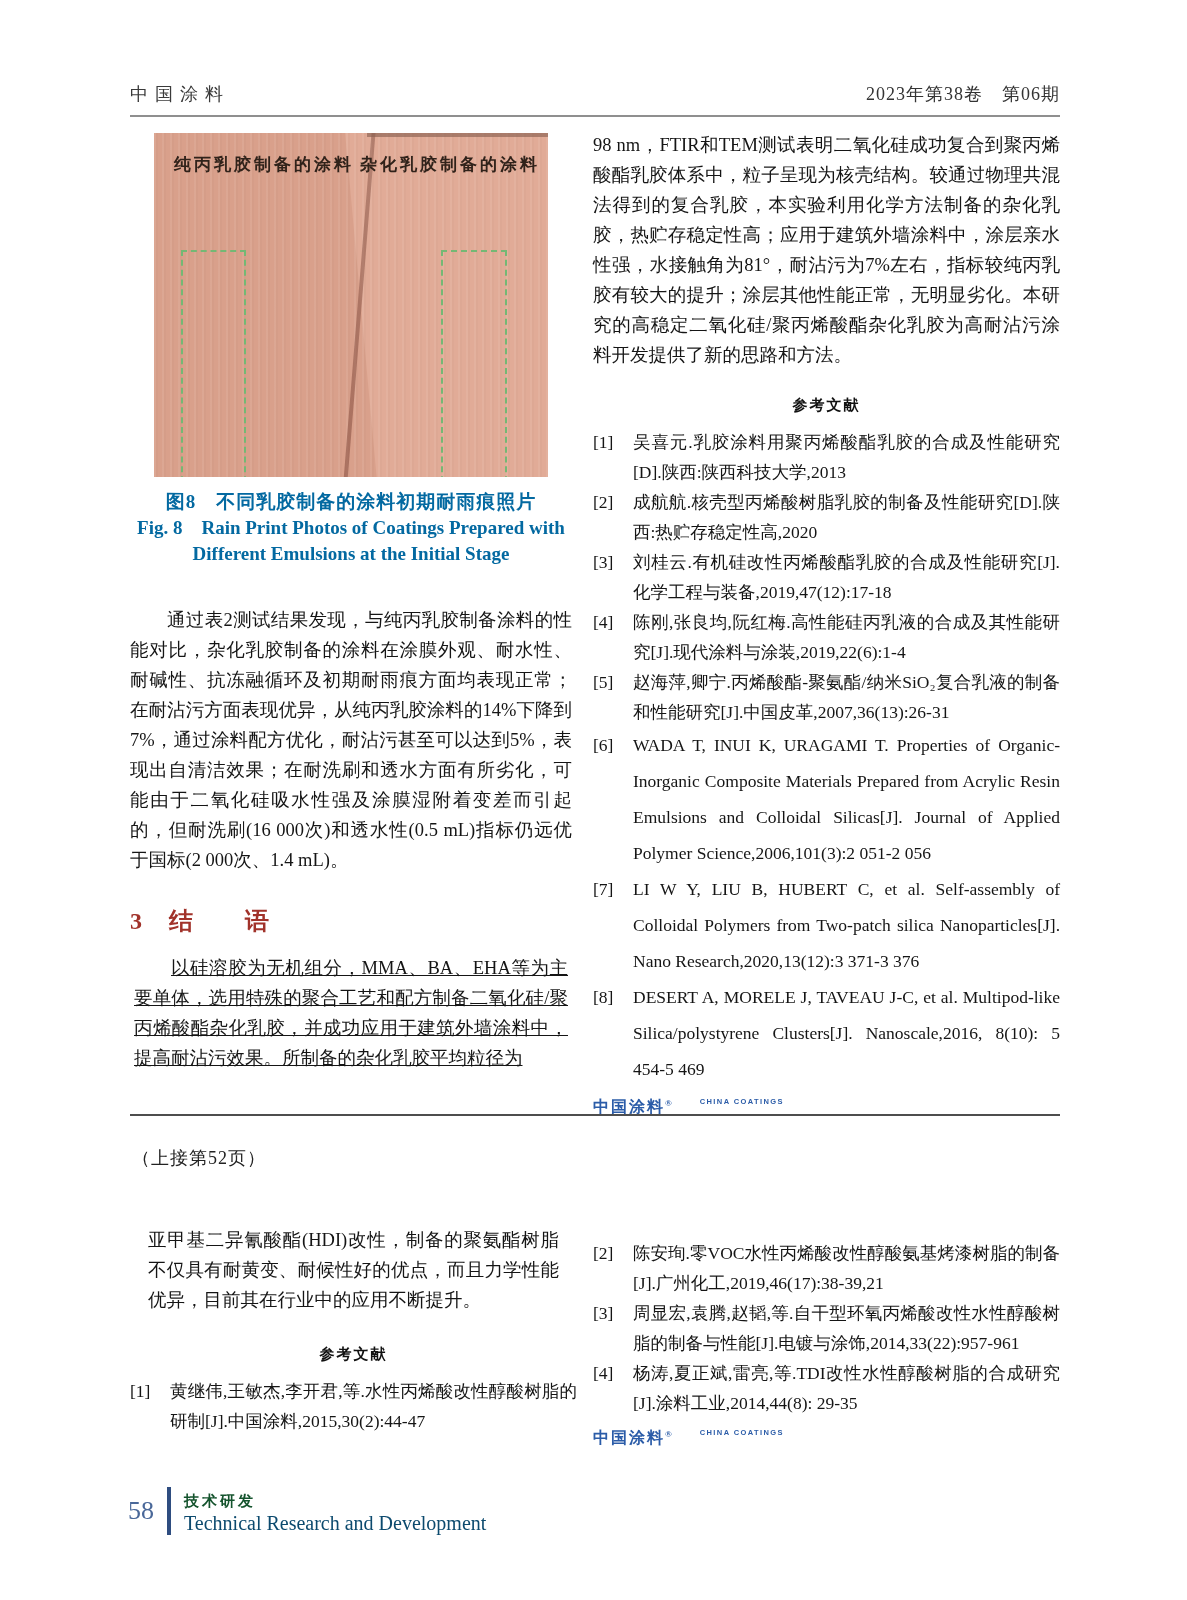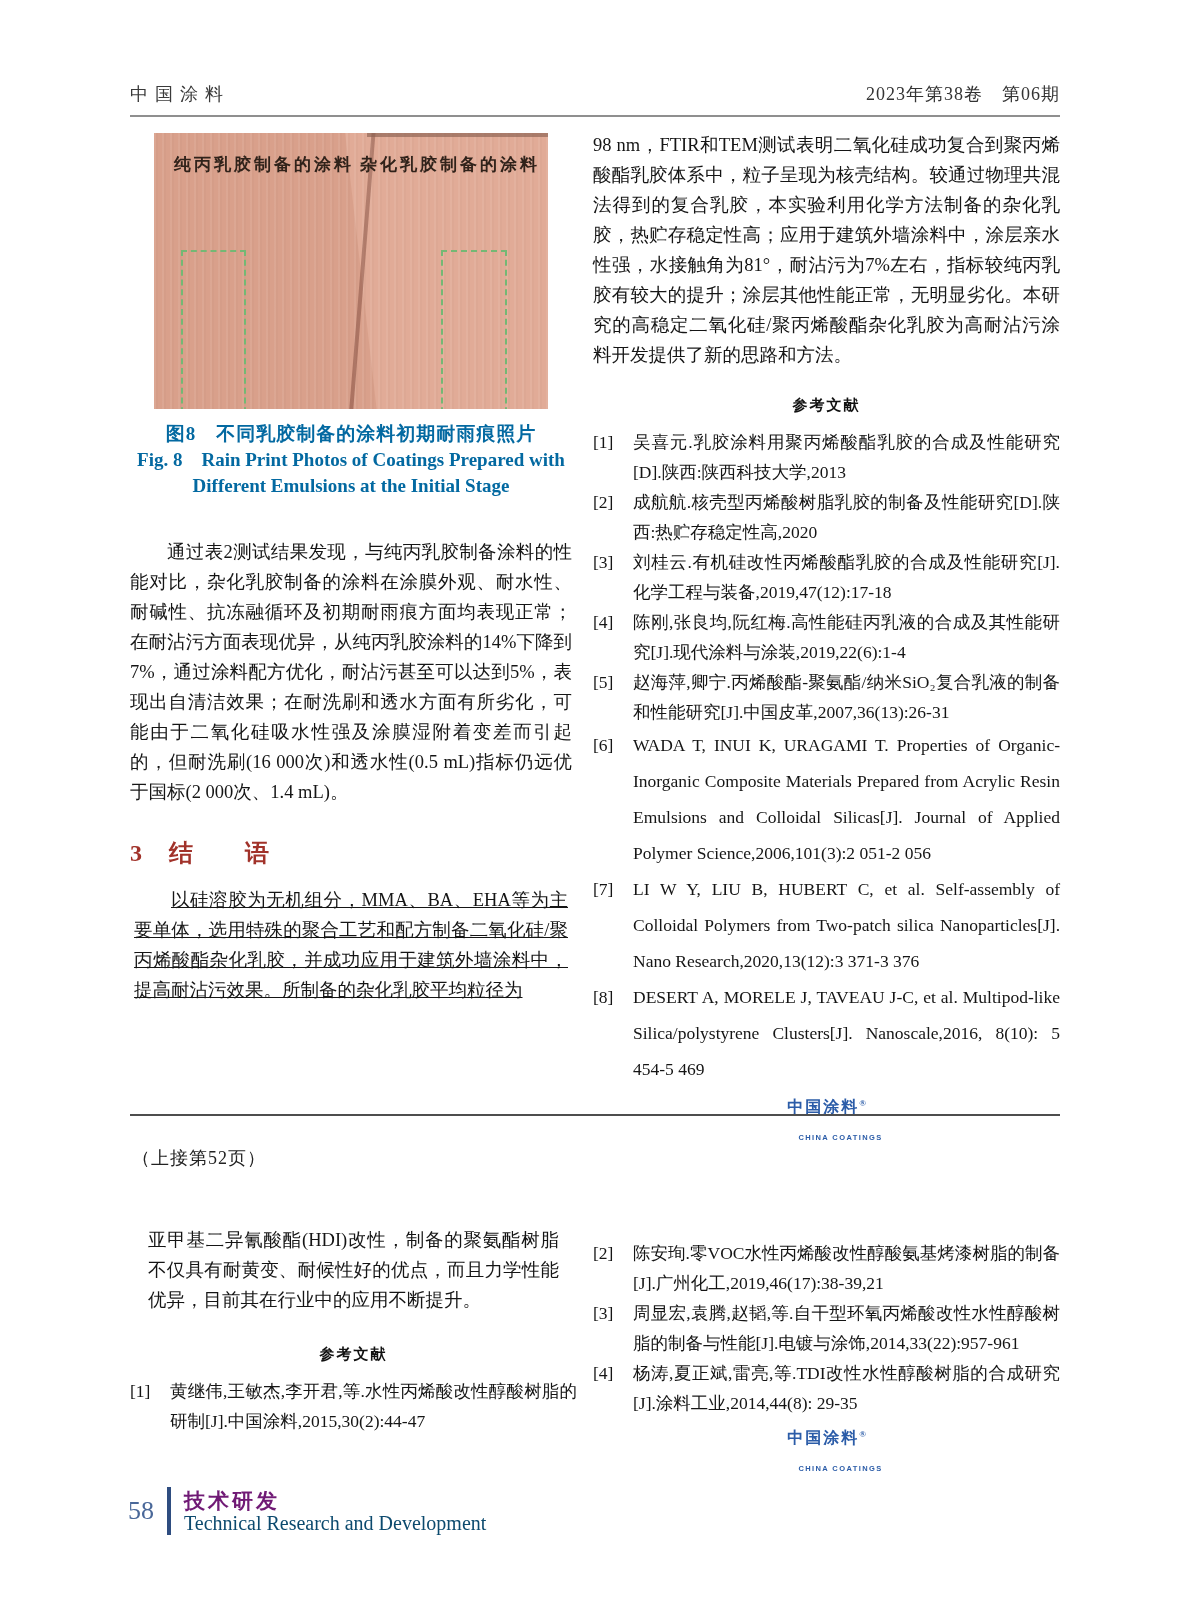--- a/index.html
+++ b/index.html
@@ -22,21 +22,21 @@
   .issue-info{letter-spacing:1px;color:#333;}
   
   .col-left{position:absolute;top:133px;left:130px;width:442px;}
   .col-right{position:absolute;top:130px;left:593px;width:467px;}
   .body-par{
     font-size:18.5px;line-height:30px;text-align:justify;color:#151515;
   }
   .indent{text-indent:2em;}
   
   .figure{
-    position:relative;margin-left:24px;width:394px;height:276px;
+    position:relative;margin-left:24px;width:394px;height:344px;
     background:#d9a08b;overflow:hidden;
   }
   .figure .texture{
     position:absolute;inset:0;
     background:repeating-linear-gradient(90deg,rgba(255,255,255,0.07) 0 2px,rgba(0,0,0,0.02) 2px 4px,transparent 4px 8px);
   }
   .panel-right{
     position:absolute;inset:0;background:#e1ab97;
     clip-path:polygon(48.5% 0,100% 0,100% 100%,56.5% 100%);
   }
@@ -74,36 +74,36 @@
   
   .refs-title{
     text-align:center;font-weight:bold;font-size:15px;color:#111;
     margin:26px 0 12px 0;letter-spacing:2px;
   }
   .ref{display:flex;gap:10px;font-size:17.5px;line-height:30px;color:#151515;}
   .ref .ref-label{flex:0 0 30px;}
   .ref .ref-text{flex:1;text-align:justify;}
   .ref.en{line-height:36px;}
   
-  .logo{display:flex;flex-direction:column;align-items:center;margin-top:8px;}
+  .logo{display:flex;flex-direction:row;align-items:flex-start;margin-top:8px;}
   .logo .zh{font-size:16px;font-weight:bold;color:#2b5ca8;letter-spacing:2px;line-height:17px;}
   .logo .reg{font-size:9px;vertical-align:super;letter-spacing:0;}
   .logo .en{font-size:7.5px;font-weight:bold;color:#2b5ca8;letter-spacing:1.4px;
-    font-family:"Liberation Sans","DejaVu Sans",sans-serif;margin-top:18px;padding-left:28px;}
+    font-family:"Liberation Sans","DejaVu Sans",sans-serif;margin-top:2px;padding-left:28px;}
   
   .divider{position:absolute;top:1114px;left:130px;width:930px;border-top:2.5px solid #4e4e4e;}
   .cont-note{position:absolute;top:1146px;left:132px;font-size:18px;color:#222;letter-spacing:1px;}
   .cont-left{position:absolute;top:1207px;left:130px;width:447px;}
   .cont-right{position:absolute;top:1238px;left:593px;width:467px;}
   .cont-left .refs-title{margin-top:30px;}
   
   .footer{position:absolute;top:1487px;left:128px;display:flex;align-items:center;gap:13px;}
   .page-num{font-size:26px;color:#4a6899;}
   .footer-bar{width:4px;height:48px;background:#2e4d80;}
-  .footer-sec .zh{font-size:21px;font-weight:bold;color:#701a75;letter-spacing:3px;
+  .footer-sec .zh{font-size:15px;font-weight:bold;color:#14532d;letter-spacing:3px;
     font-family:"Liberation Sans","DejaVu Sans",sans-serif;line-height:24px;}
   .footer-sec .en{font-size:20px;color:#0c4a6e;line-height:20px;}
 </style>
 </head>
 <body>
 
 <div class="page">
 
   <div class="header">
     <span class="journal-name">中国涂料</span>

